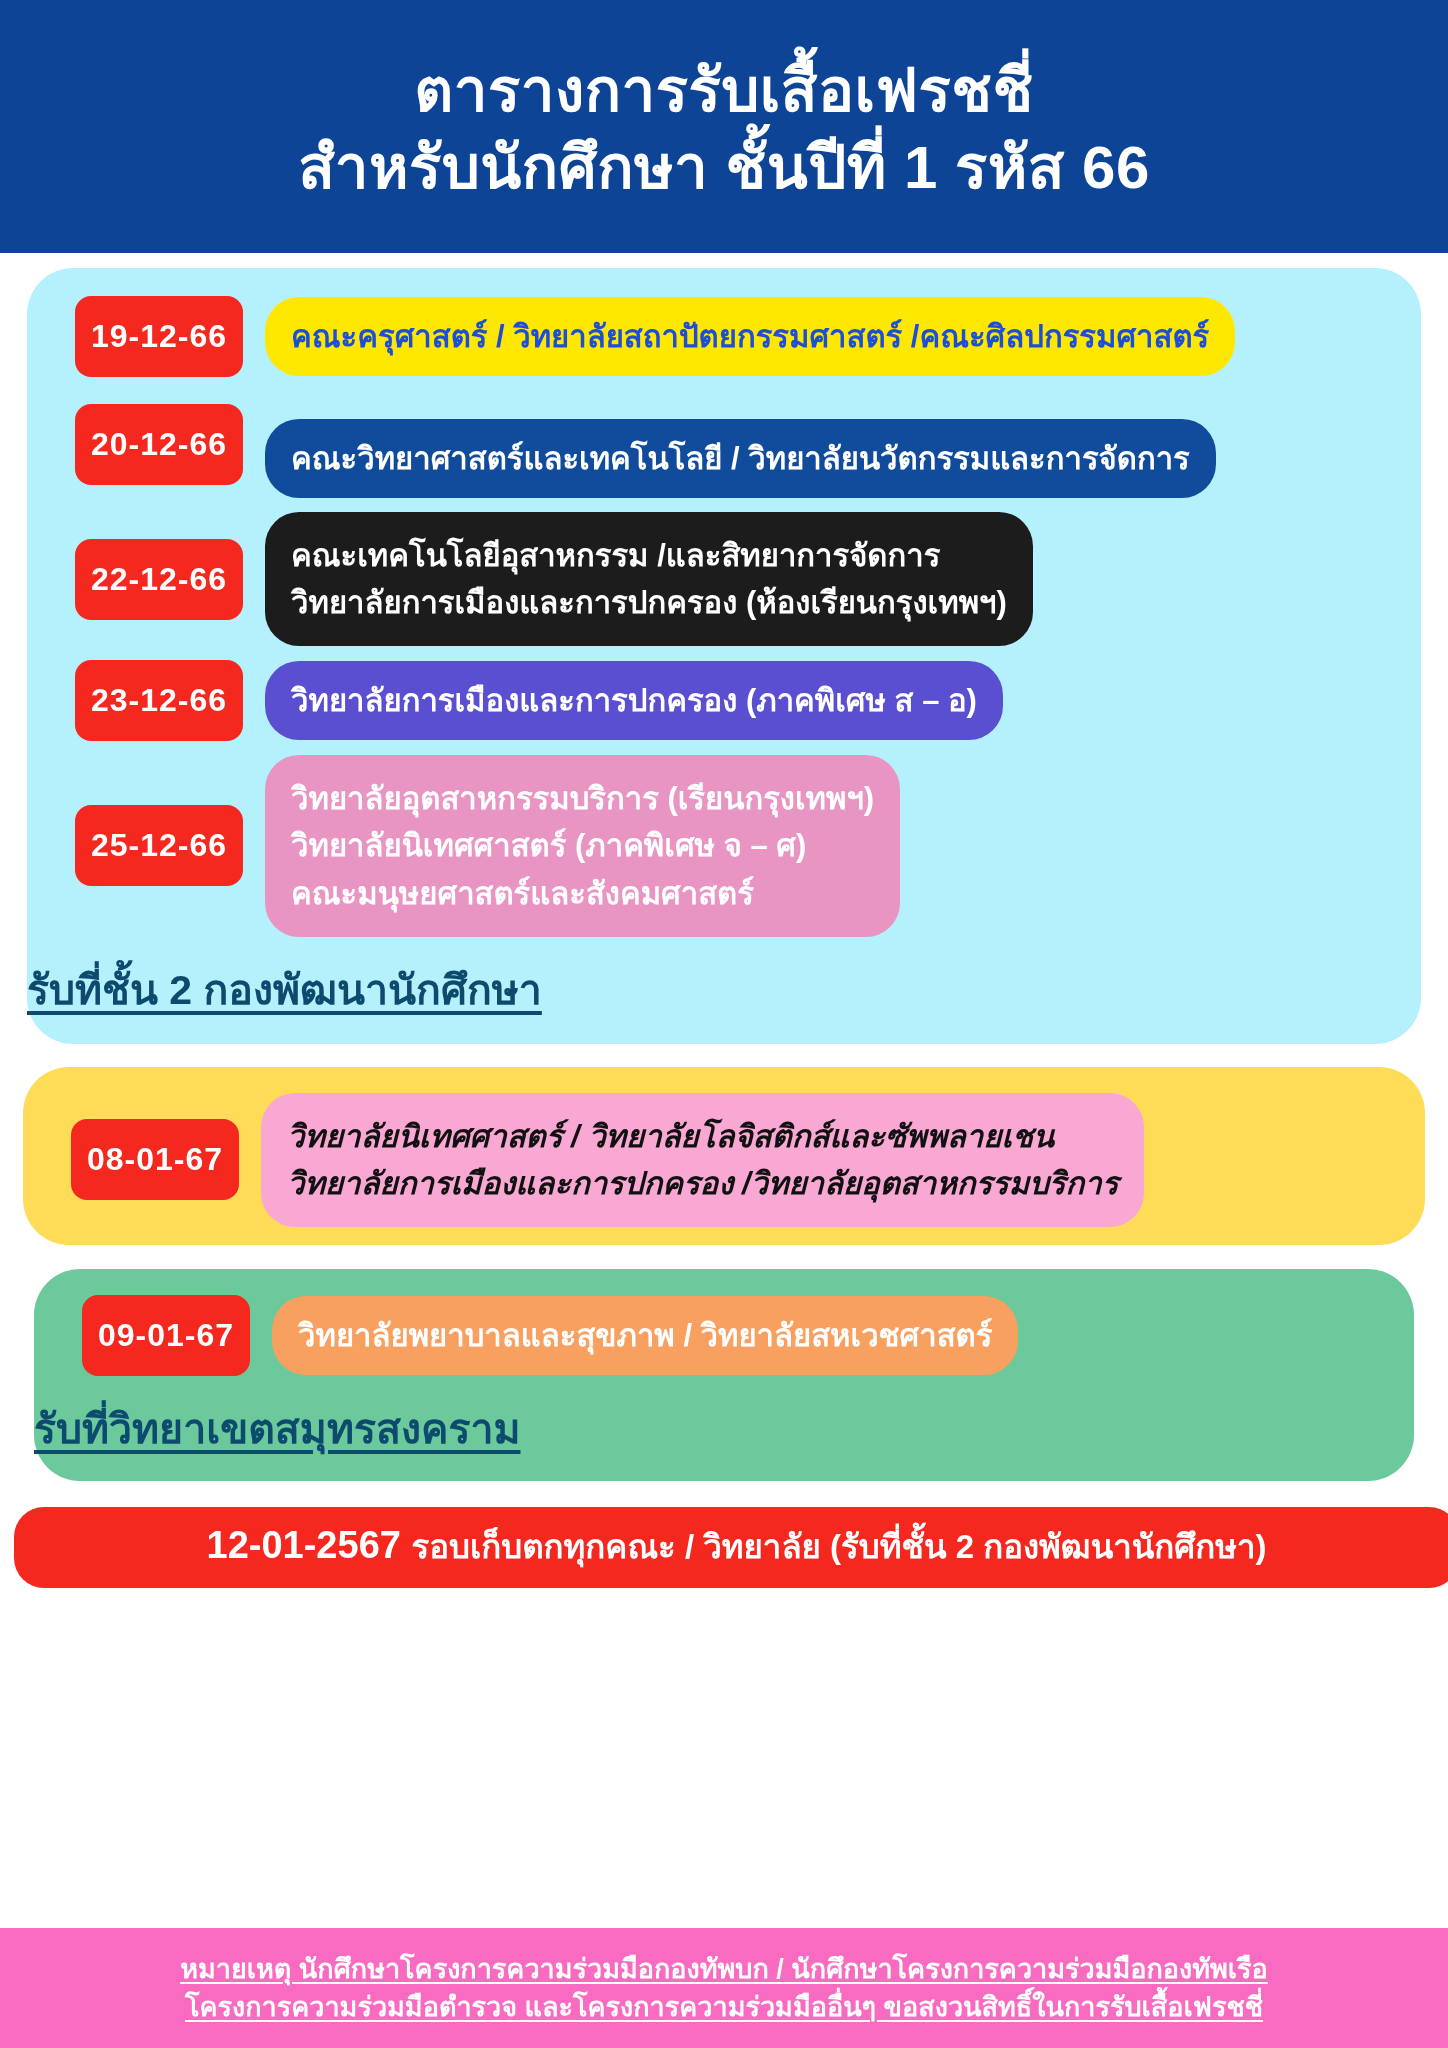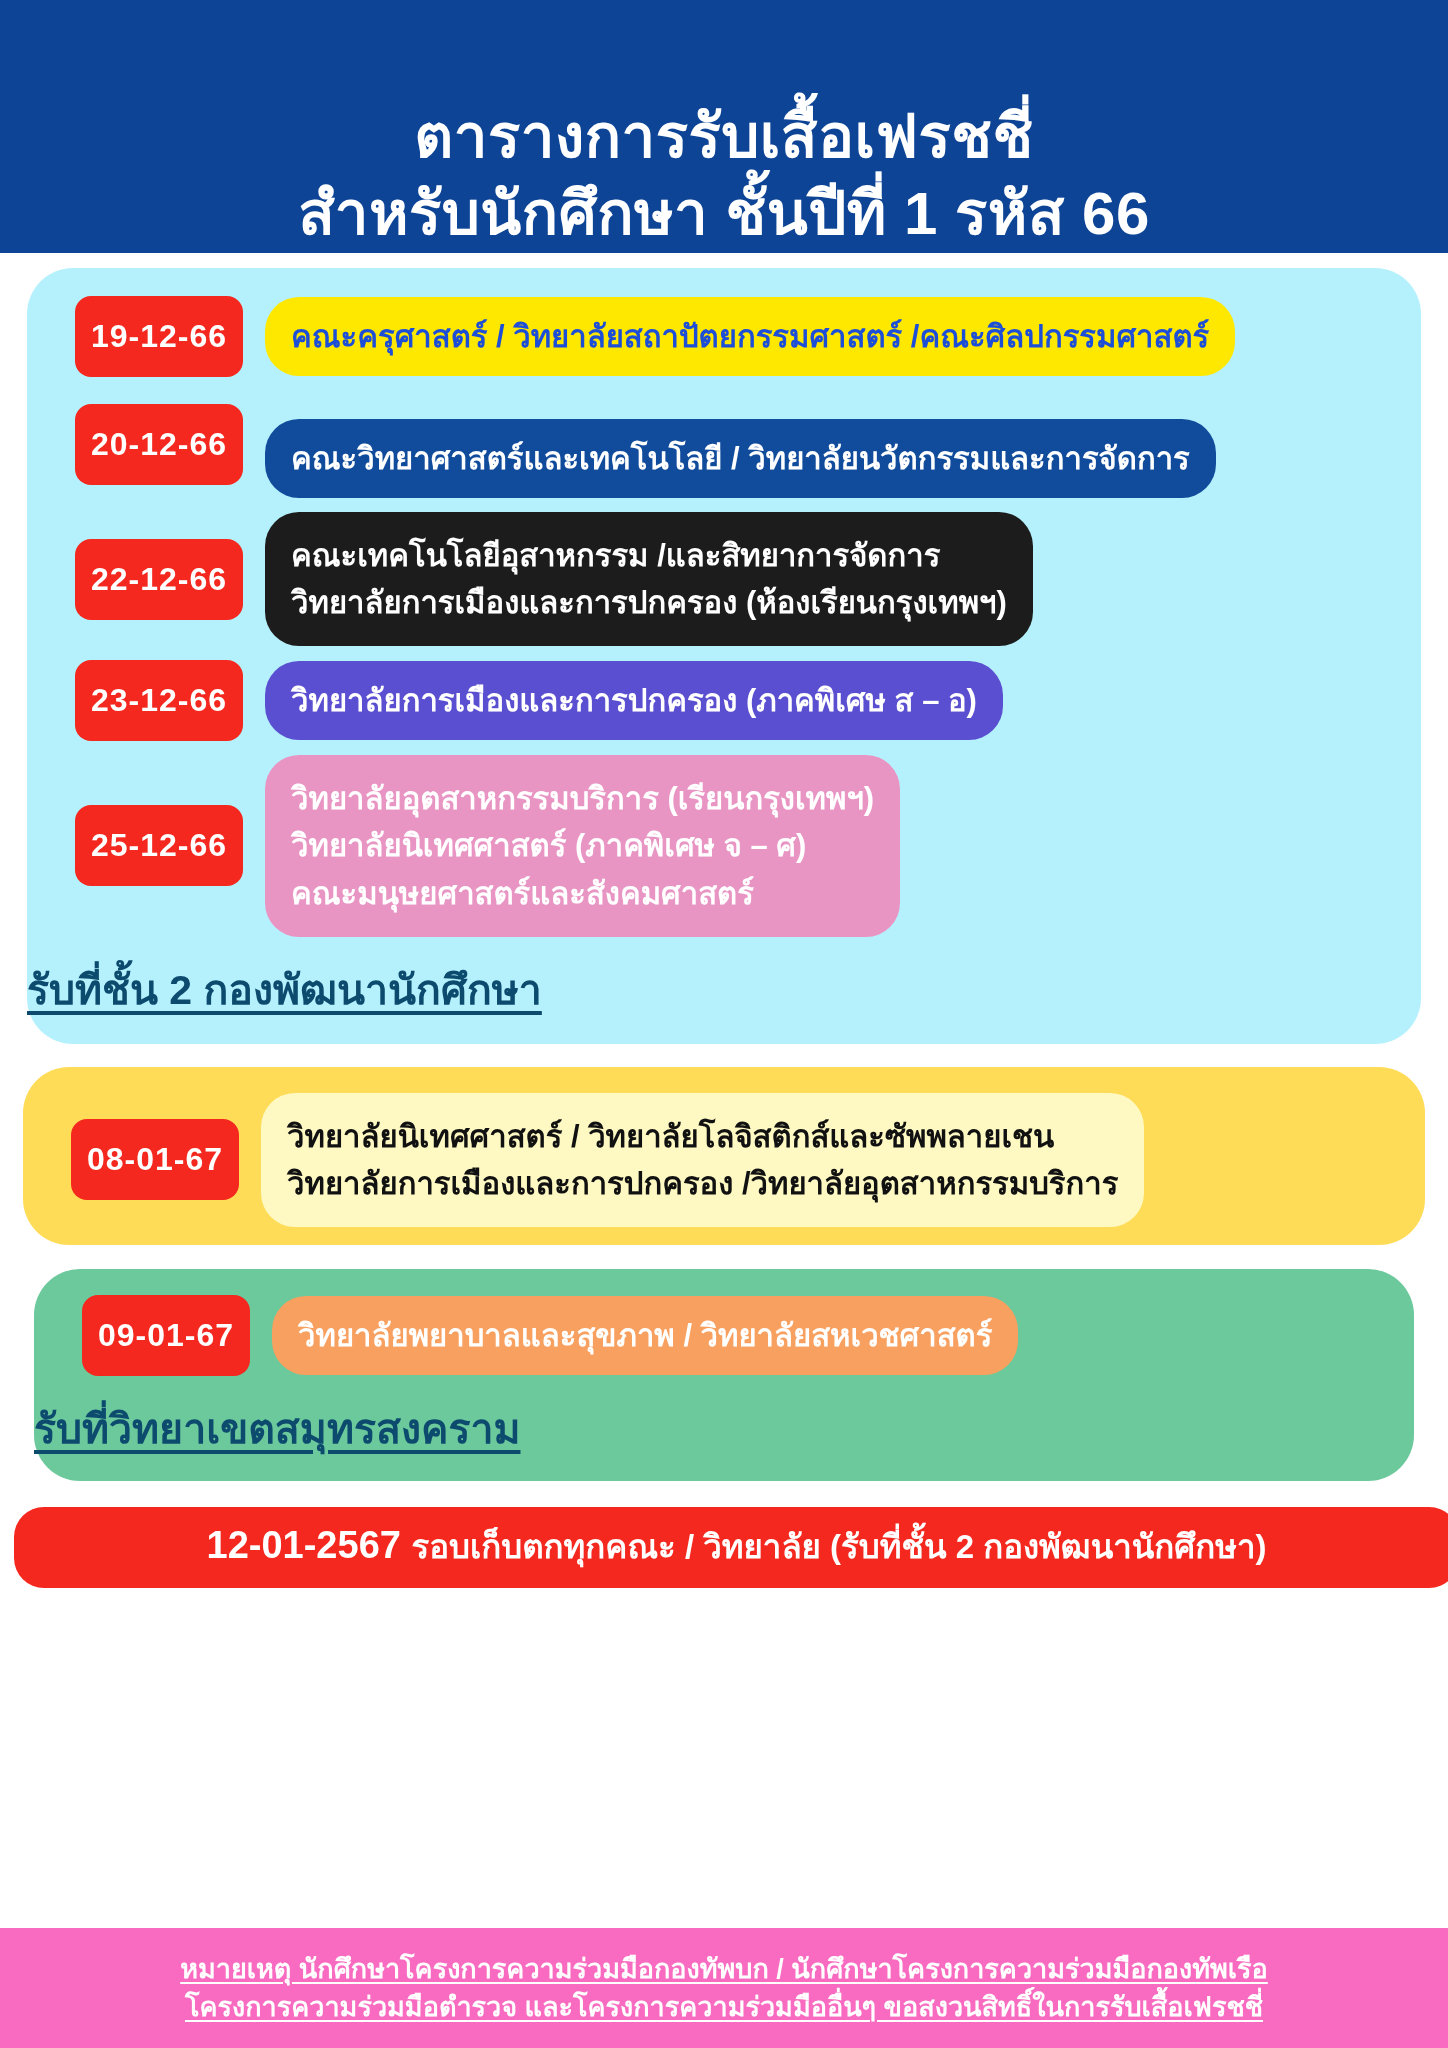--- a/index.html
+++ b/index.html
@@ -17,21 +17,21 @@
   }
 
   
   .header {
     width: 1448px;
     height: 253px;
     background: #0d4496;
     display: flex;
     flex-direction: column;
     align-items: center;
-    justify-content: flex-end;
+    justify-content: center;
     box-sizing: border-box;
     padding-top: 6px;
   }
   .header-line {
     color: #ffffff;
     font-size: 60px;
     font-weight: bold;
     line-height: 1.28;
     letter-spacing: 0.5px;
     text-align: center;
@@ -116,21 +116,21 @@
 
   .p-black { background: #1c1c1c; }
   .p-black .pill-line { color: #ffffff; }
 
   .p-purple { background: #5a4fd0; }
   .p-purple .pill-line { color: #ffffff; }
 
   .p-pink { background: #e995c4; }
   .p-pink .pill-line { color: #ffffff; }
 
-  .p-skyblue { background: #fef9c3; }
+  .p-skyblue { background: #f9a8d4; font-style: italic; }
   .p-skyblue .pill-line { color: #111111; }
 
   .p-orange { background: #f8a060; }
   .p-orange .pill-line { color: #ffffff; }
 
   
   .venue {
     text-align: left;
     font-size: 41px;
     font-weight: bold;

